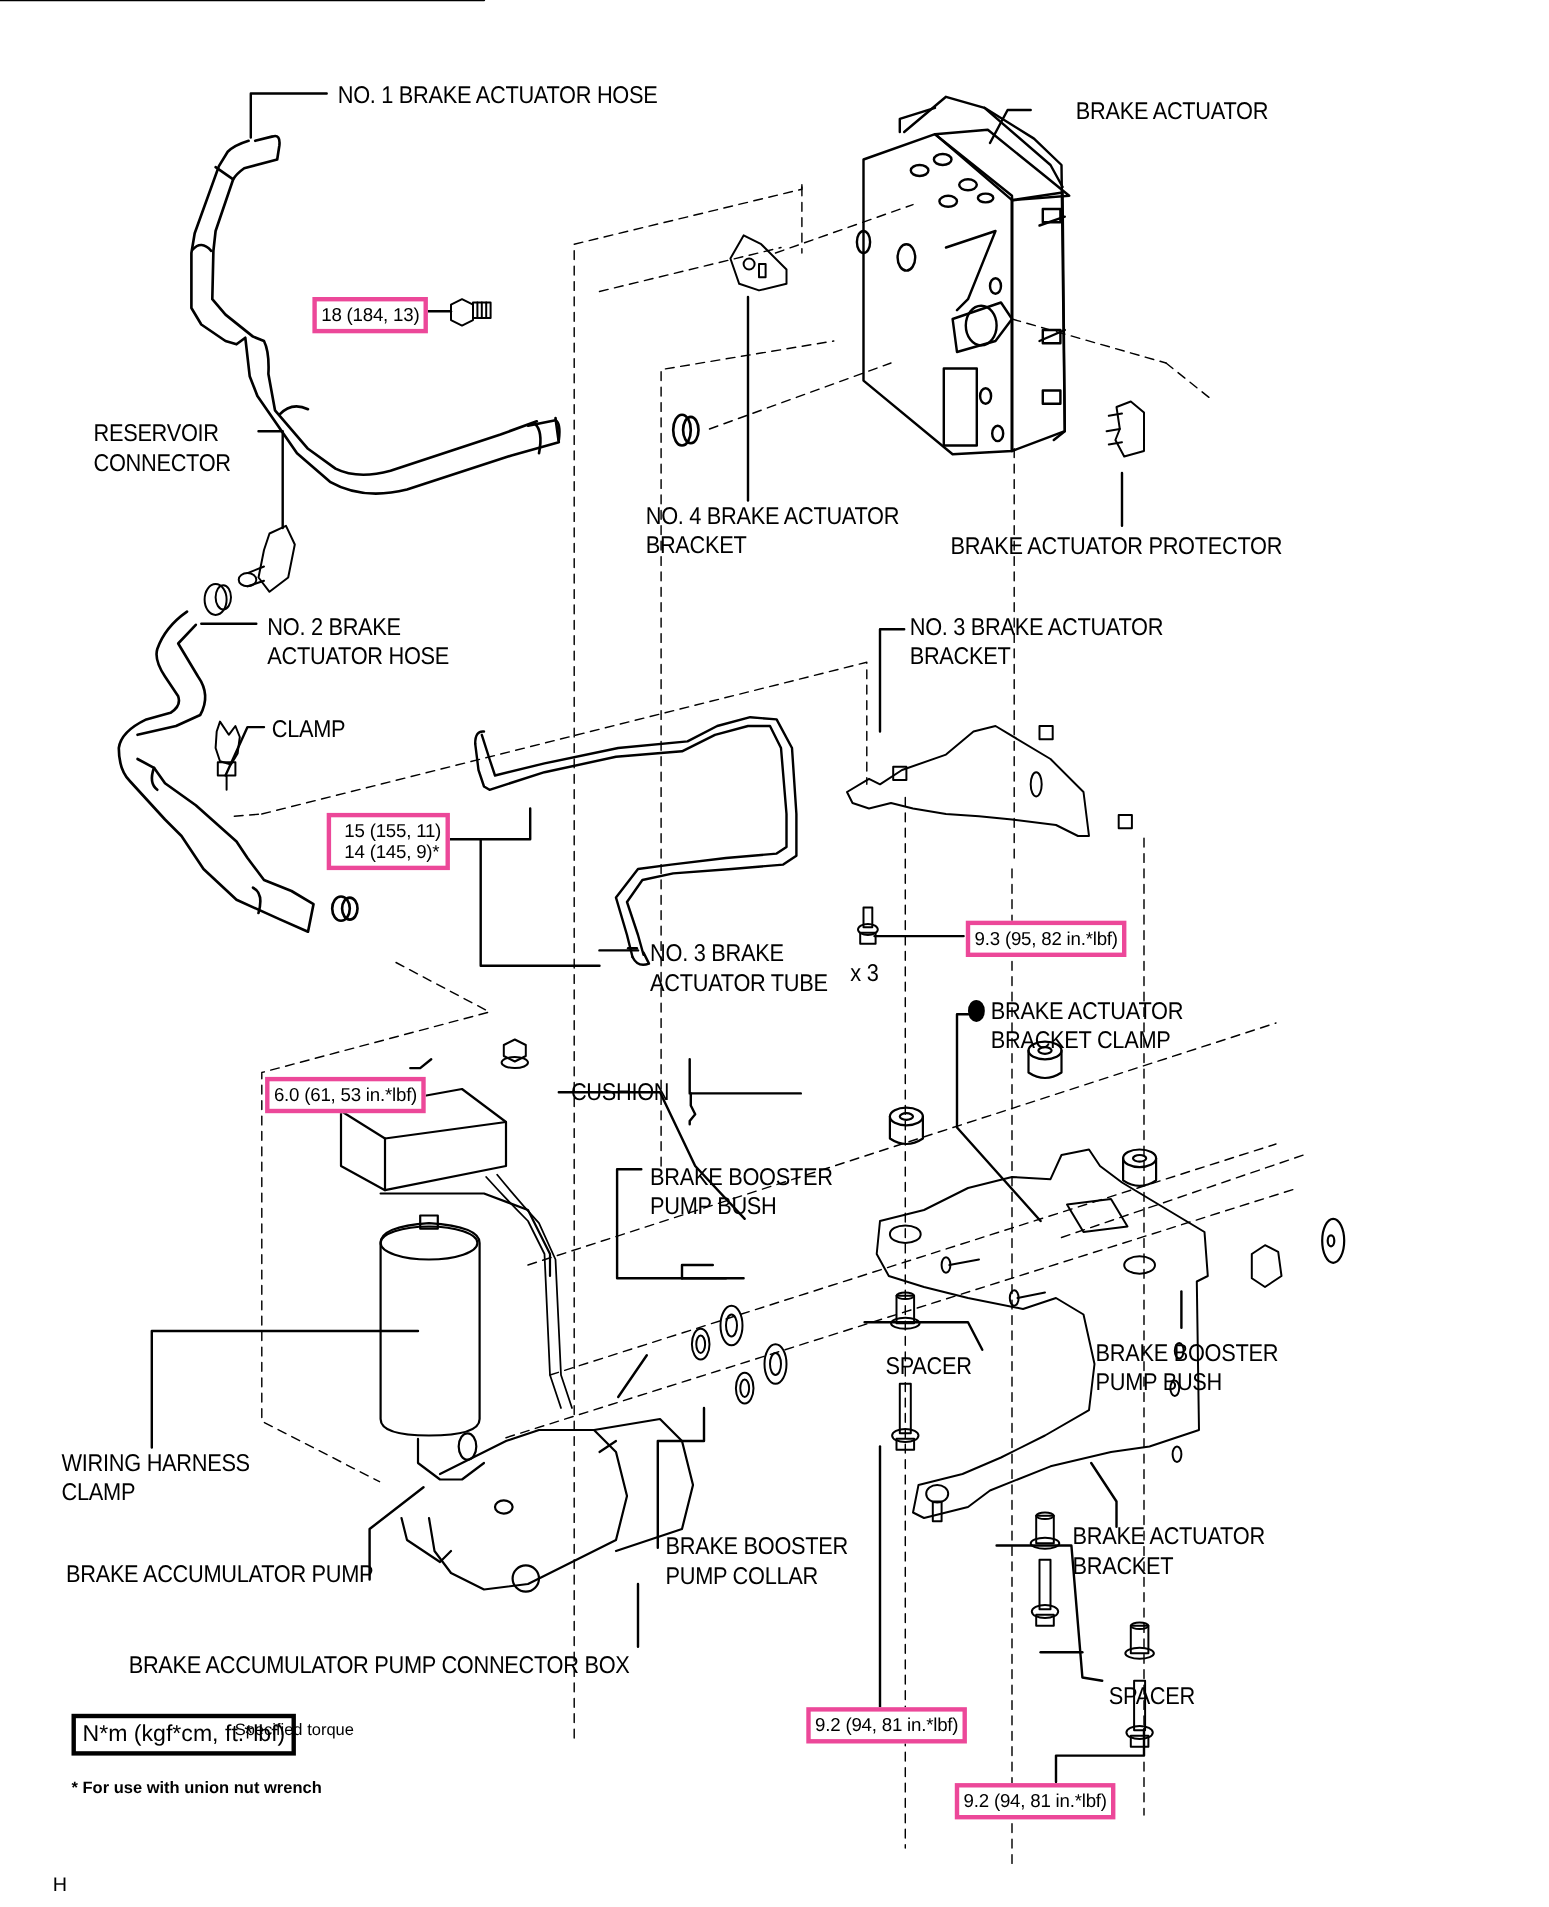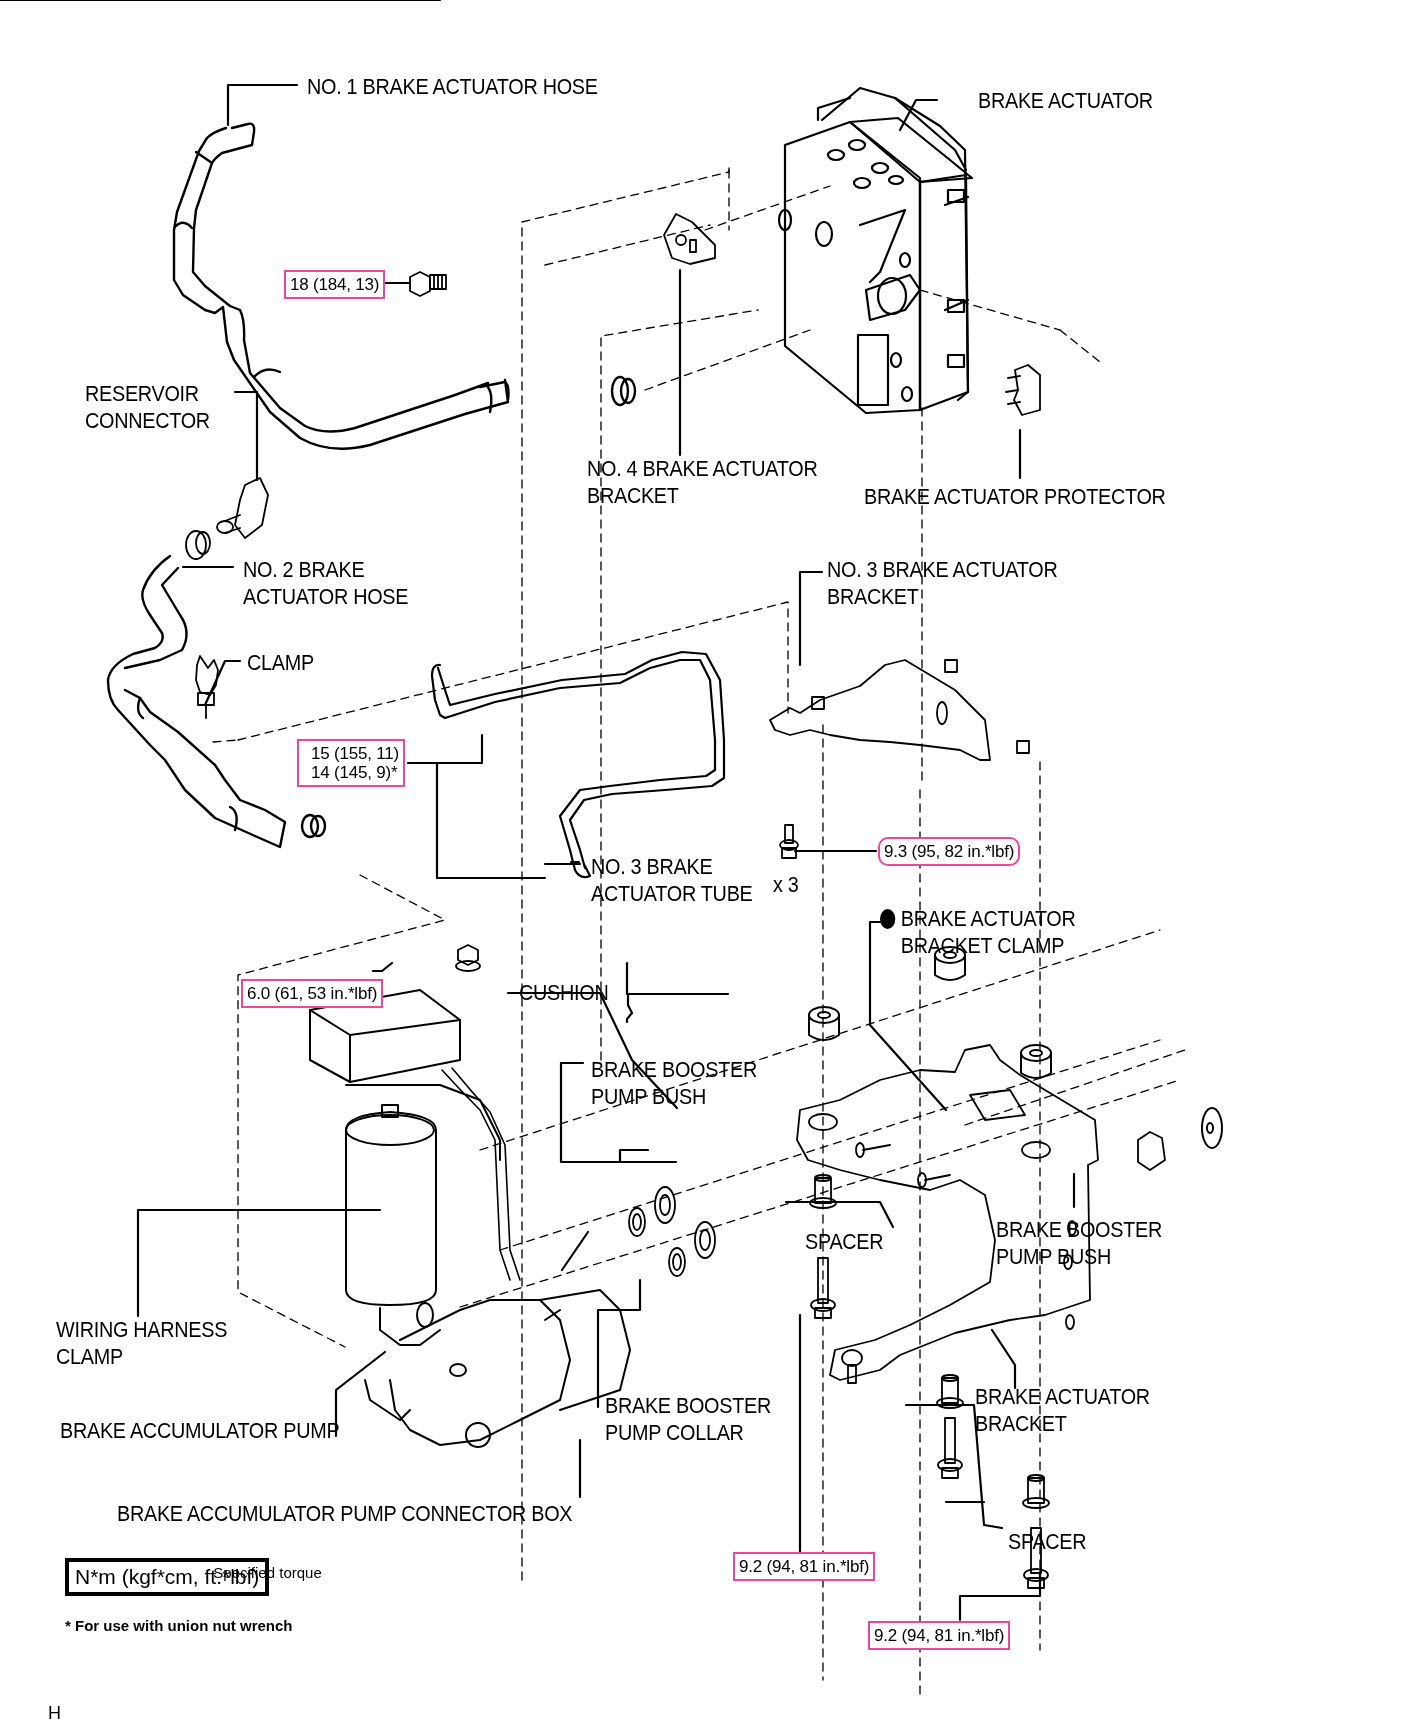--- a/index.html
+++ b/index.html
@@ -1,19 +1,19 @@
 <!DOCTYPE html>
 <html><head>
 <meta charset="utf-8">
 <style>
   html, body { margin:0; padding:0; background:#ffffff; }
   body { width:1408px; height:1734px; position:relative; overflow:hidden; font-family:"Liberation Sans", sans-serif; color:#000; }
   #art { position:absolute; left:0; top:0; width:1408px; height:1734px; }
   .lbl { position:absolute; font-size:22px; line-height:27px; letter-spacing:-0.3px; white-space:nowrap; transform:scaleX(0.9); transform-origin:left top; }
-  .box { position:absolute; border:2px solid #ec4899; font-size:17px; line-height:19px; padding:3px 4px; white-space:nowrap; background:#fff; letter-spacing:-0.2px; }
+  .box { position:absolute; border:4px solid #ec4899; font-size:17px; line-height:19px; padding:3px 4px; white-space:nowrap; background:#fff; letter-spacing:-0.2px; }
   .dot { display:inline-block; width:17px; height:20px; border-radius:50%; background:#000; vertical-align:-3px; margin-right:6px; }
   .legend-box { position:absolute; border:4px solid #000000; font-size:21px; padding:3px 6px; white-space:nowrap; background:#fff; }
   .small { position:absolute; font-size:15px; white-space:nowrap; }
 </style>
 </head>
 <body>
 
 <svg id="art" viewBox="0 0 1408 1734" xmlns="http://www.w3.org/2000/svg" fill="none" stroke="#000" stroke-width="2" stroke-linejoin="round" stroke-linecap="round">
 
   <g stroke-width="2.2">
@@ -352,21 +352,21 @@
 
 <div class="lbl" style="left:117px;top:1500px;">BRAKE ACCUMULATOR PUMP CONNECTOR BOX</div>
 
 <div class="lbl" style="left:1008px;top:1528px;">SPACER</div>
 
 <div class="box" style="left:284px;top:270px;">18 (184, 13)</div>
 <div class="box" style="left:297px;top:739px;padding-left:12px;">
   <div>15 (155, 11)</div>
   <div>14 (145, 9)*</div>
 </div>
-<div class="box" style="left:878px;top:837px;border-radius:10px;">9.3 (95, 82 in.*lbf)</div>
+<div class="box" style="left:878px;top:837px;">9.3 (95, 82 in.*lbf)</div>
 <div class="box" style="left:241px;top:955px;margin-top:24px;">6.0 (61, 53 in.*lbf)</div>
 <div class="box" style="left:733px;top:1552px;">9.2 (94, 81 in.*lbf)</div>
 <div class="box" style="left:868px;top:1621px;">9.2 (94, 81 in.*lbf)</div>
 
 <div>
   <div class="legend-box" style="left:65px;top:1558px;">N*m (kgf*cm, ft.*lbf)</div>
   <div class="small" style="left:205px;top:1564px;">: Specified torque</div>
   <div class="small" style="left:65px;top:1617px;font-weight:bold;">* For use with union nut wrench</div>
   <div class="small" style="left:67px;top:1752px;font-style:italic;">
     <span class="dot"></span><span>Non-reusable part</span>

